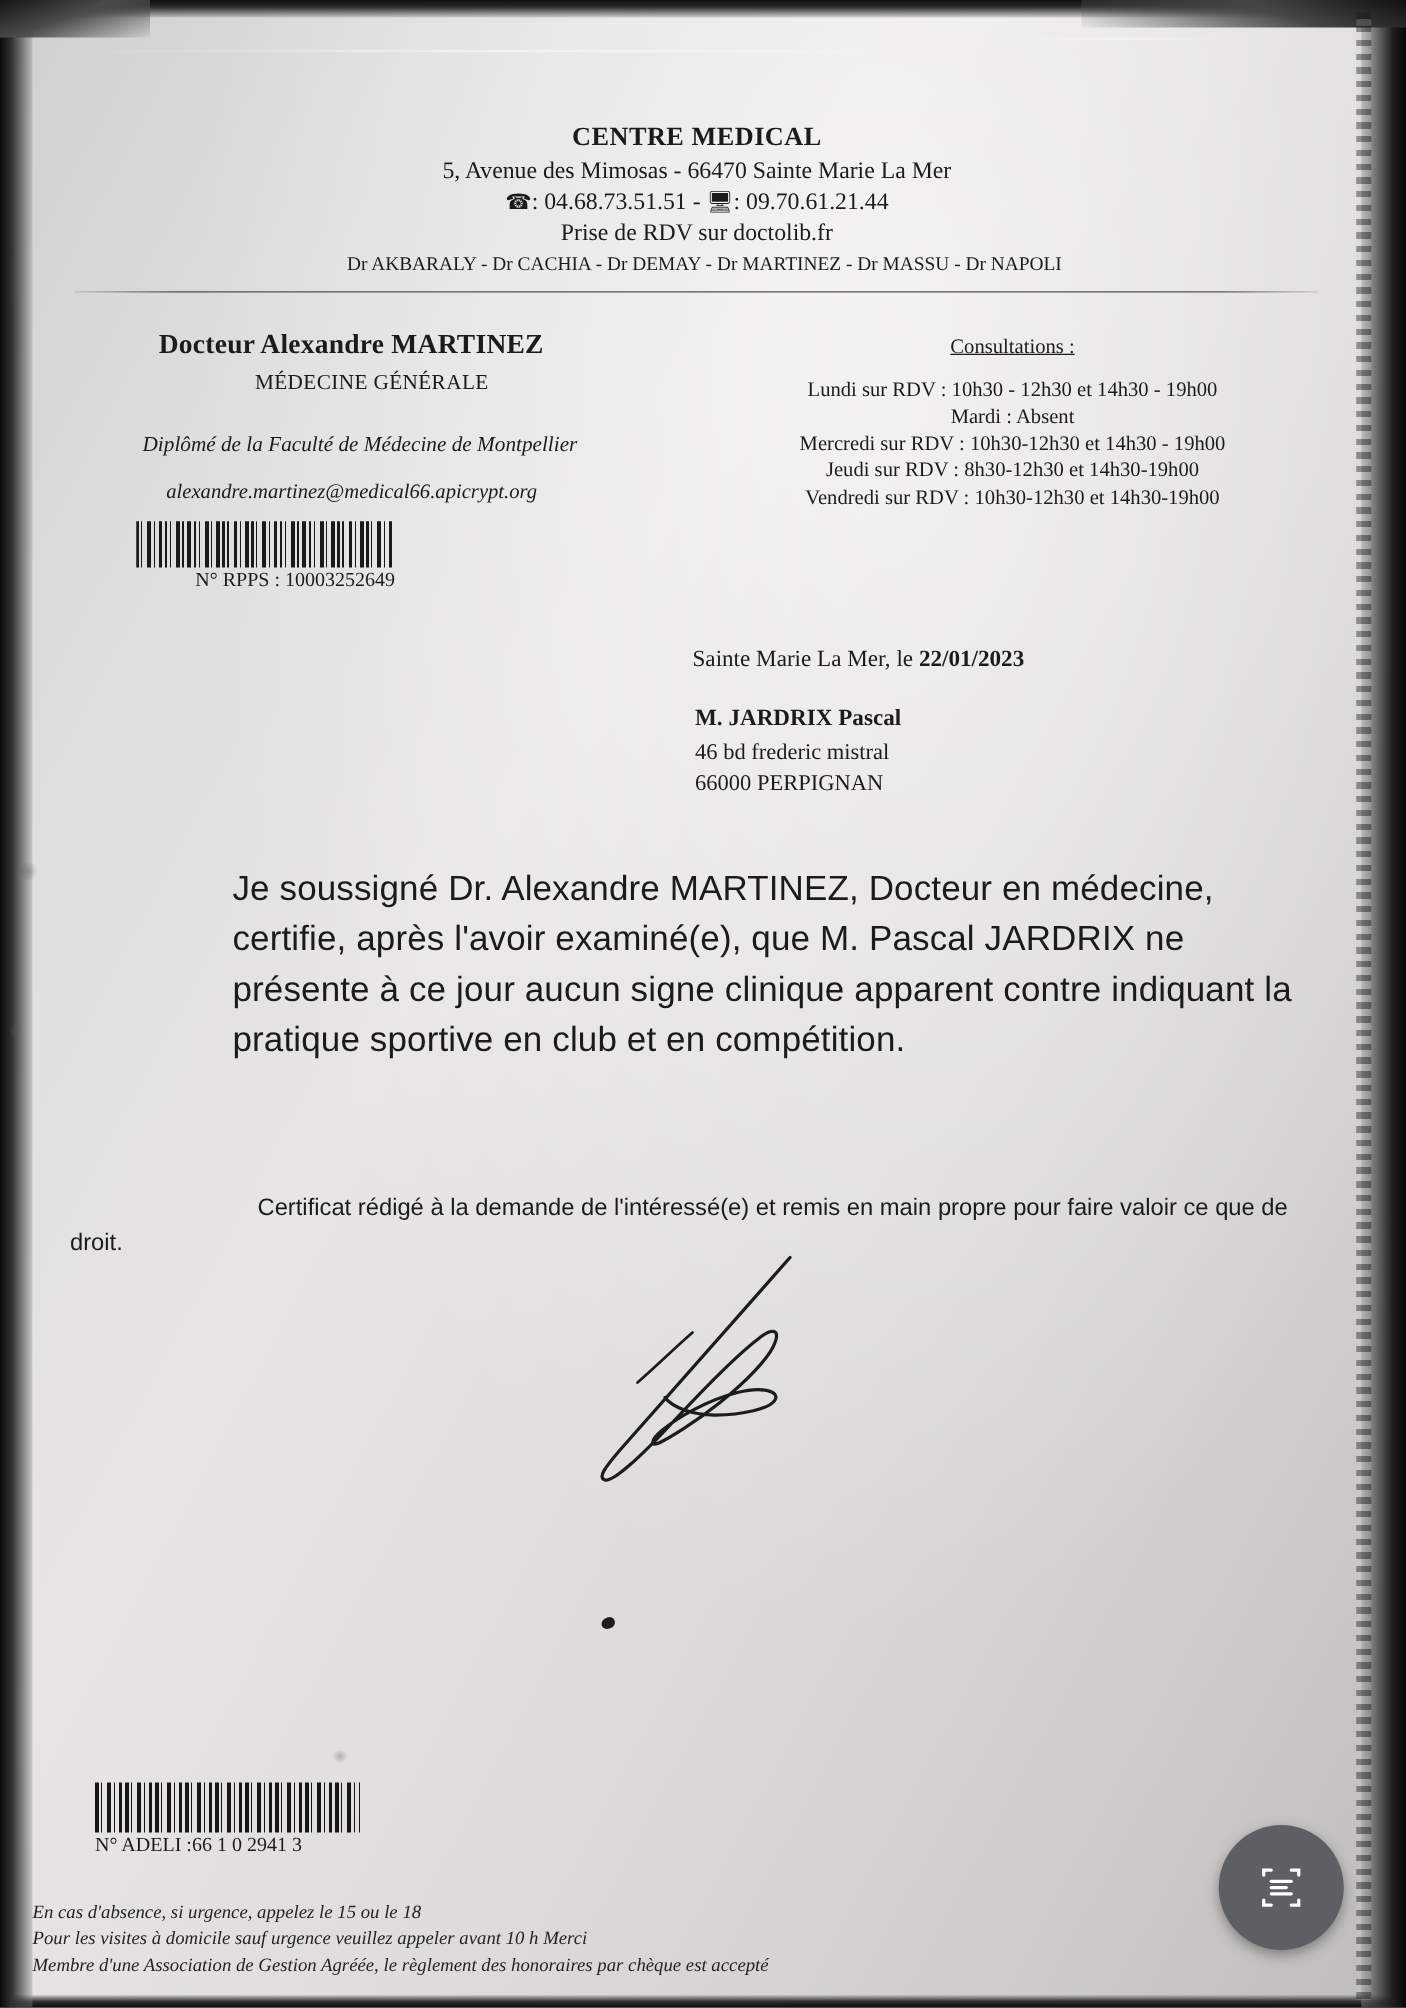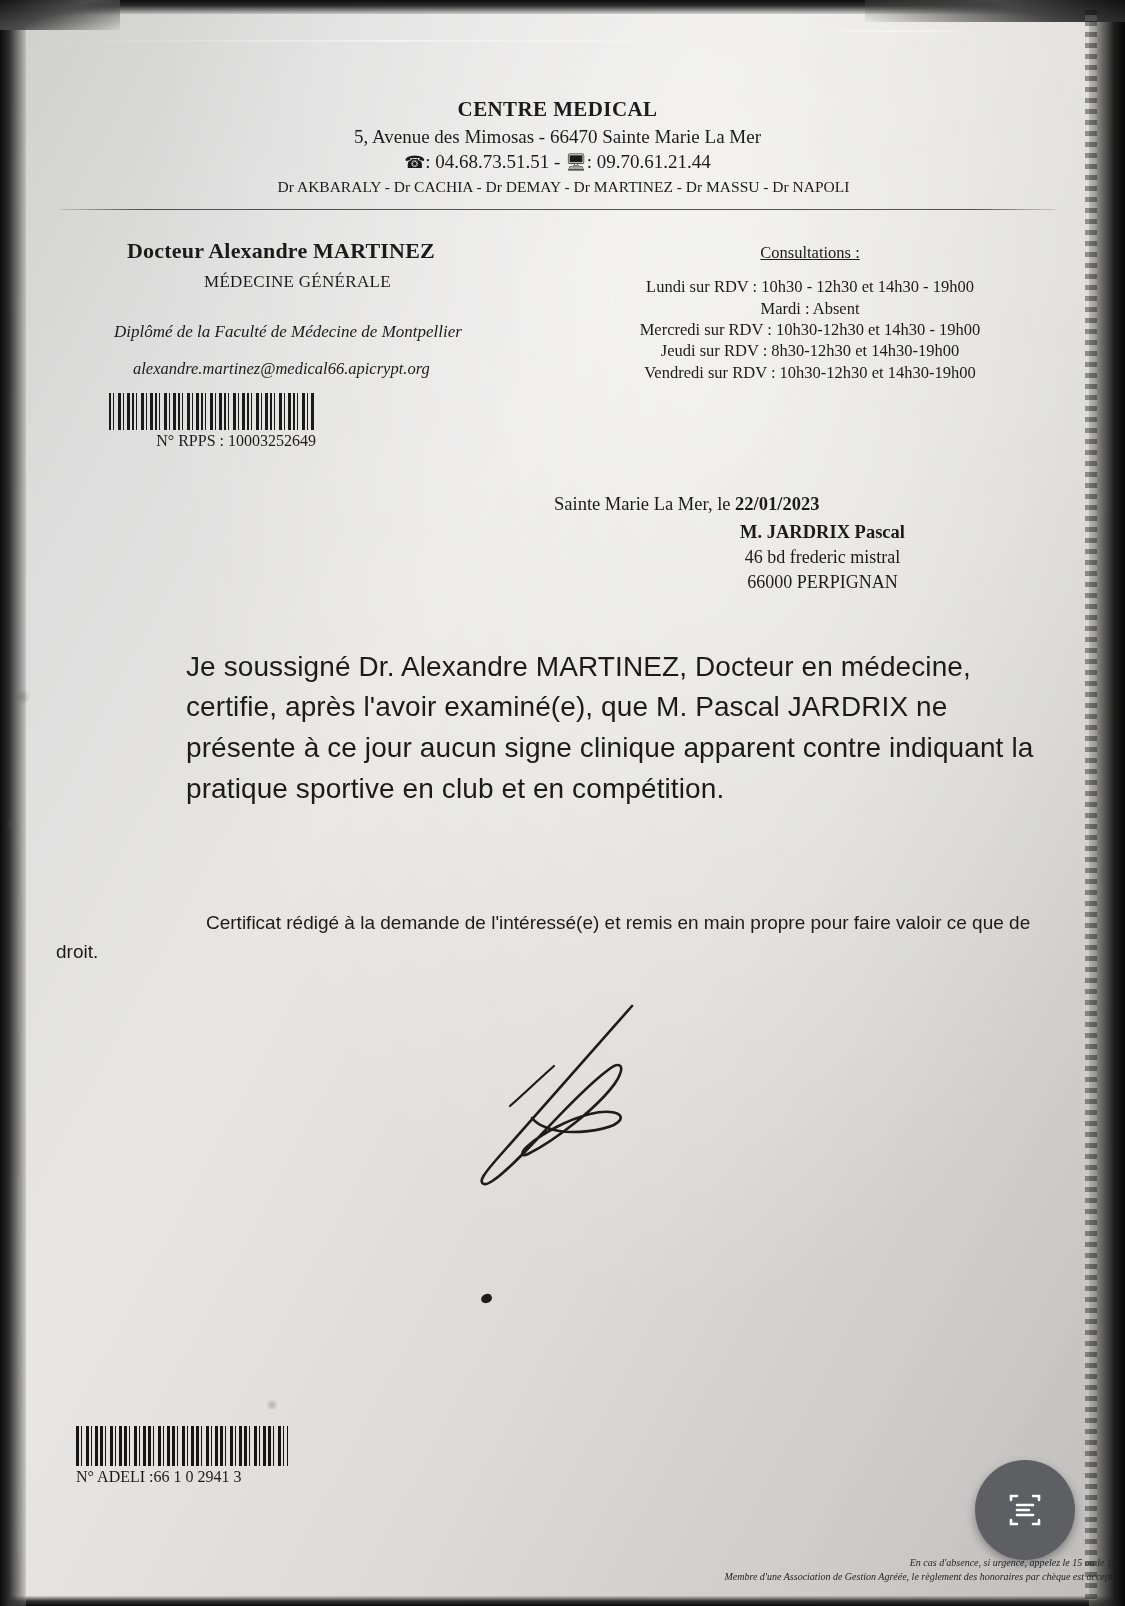--- a/index.html
+++ b/index.html
@@ -176,25 +176,24 @@
 
   
   .place-date {
     margin-top: 26px;
     padding-left: 528px;
     font-size: 18.5px;
   }
   .place-date b { font-weight: bold; }
 
   .addressee {
-    margin-top: 5px;
+    margin-top: 24px;
     padding-left: 530px;
     font-size: 18px;
     line-height: 1.38;
-    text-align: center;
   }
   .addressee .nm { font-weight: bold; font-size: 18.5px; }
 
   
   .body-text {
     margin: 52px 32px 0 160px;
     font-family: "Liberation Sans", sans-serif;
     font-size: 28px;
     line-height: 1.45;
     letter-spacing: 0.1px;
@@ -246,26 +245,25 @@
   .adeli-num {
     font-size: 16px;
     margin-top: 2px;
   }
 
   .footer-notes {
     position: absolute;
     left: 0;
     bottom: 12px;
     width: 1063px;
-    text-align: right;
+    text-align: left;
     font-style: italic;
-    font-size: 10px;
+    font-size: 15px;
     line-height: 1.42;
     color: #232323;
-    padding-left: 28px;
   }
 
   
   .fab {
     position: absolute;
     right: 50px;
     bottom: 46px;
     width: 100px;
     height: 100px;
     border-radius: 50%;
@@ -297,20 +295,21 @@
   <div class="smudge" style="left:265px; top:1400px; width:14px; height:10px;"></div>
 
   <div class="sheet">
 
     <div class="letterhead">
       <div class="lh-title">CENTRE MEDICAL</div>
       <div class="lh-line">5, Avenue des Mimosas - 66470 Sainte Marie La Mer</div>
       <div class="lh-line">
         <span class="sym">☎</span><span>: 04.68.73.51.51 - </span><span class="sym">🖥</span><span>: 09.70.61.21.44</span>
       </div>
+      <div class="lh-line">Prise de RDV sur doctolib.fr</div>
       <div class="lh-docs">Dr AKBARALY - Dr CACHIA - Dr DEMAY -  Dr MARTINEZ - Dr MASSU - Dr NAPOLI</div>
       <div class="rule"></div>
     </div>
 
     <div class="idblock">
       <div class="doc-name">Docteur Alexandre MARTINEZ</div>
       <div class="doc-spec">MÉDECINE GÉNÉRALE</div>
       <div class="doc-diploma">Diplômé de la Faculté de Médecine de Montpellier</div>
       <div class="doc-mail">alexandre.martinez@medical66.apicrypt.org</div>
 
@@ -348,20 +347,21 @@
     </svg>
     <div class="ink-dot"></div>
 
     <div class="adeli-wrap">
       <div class="adeli-bar"></div>
       <div class="adeli-num">N° ADELI :66 1 0 2941 3</div>
     </div>
 
     <div class="footer-notes">
       <div>En cas d'absence, si urgence, appelez le 15 ou le 18</div>
+      <div>Pour les visites à domicile sauf urgence veuillez appeler avant 10 h Merci</div>
       <div>Membre d'une Association de Gestion Agréée, le règlement des honoraires par chèque est accepté</div>
     </div>
 
   </div>
 
   <div class="fab">
     <svg width="46" height="46" viewBox="0 0 46 46">
       <path d="M9 13 V9 H15" stroke="#ffffff" stroke-width="2.6" fill="none" stroke-linecap="round"></path>
       <path d="M37 13 V9 H31" stroke="#ffffff" stroke-width="2.6" fill="none" stroke-linecap="round"></path>
       <path d="M9 33 V37 H15" stroke="#ffffff" stroke-width="2.6" fill="none" stroke-linecap="round"></path>

